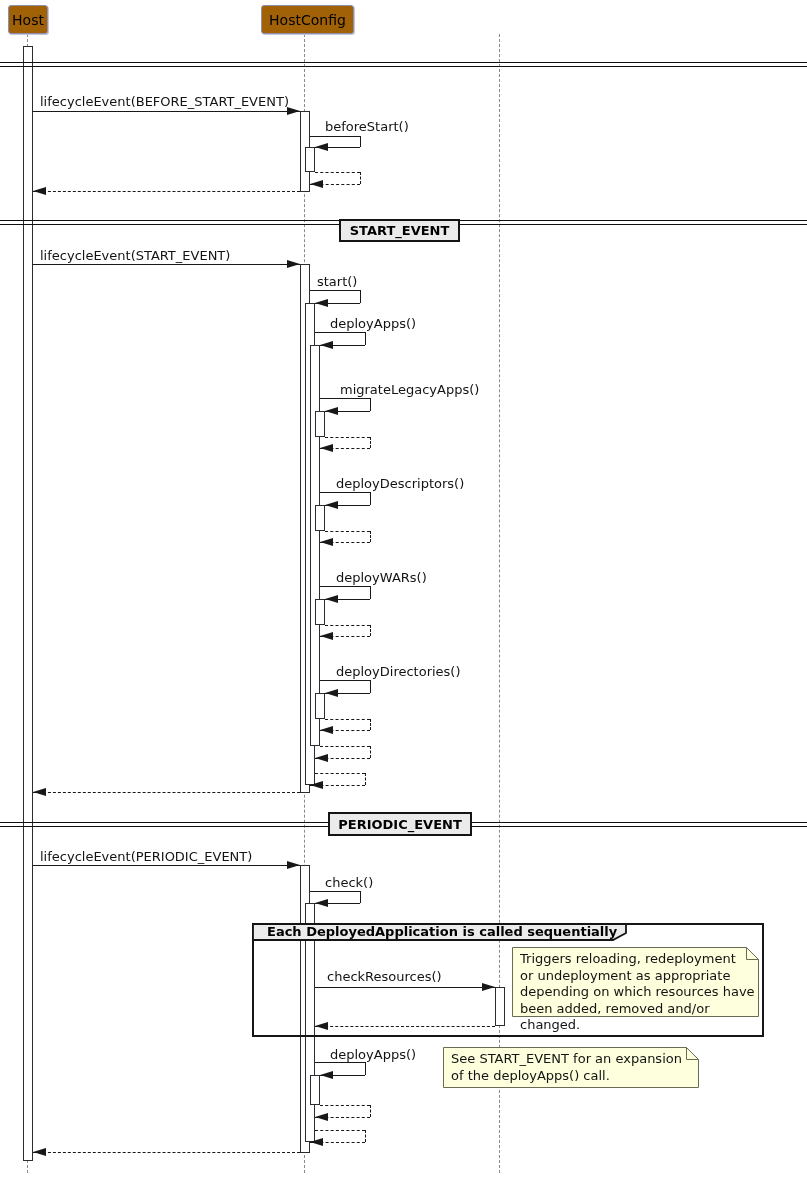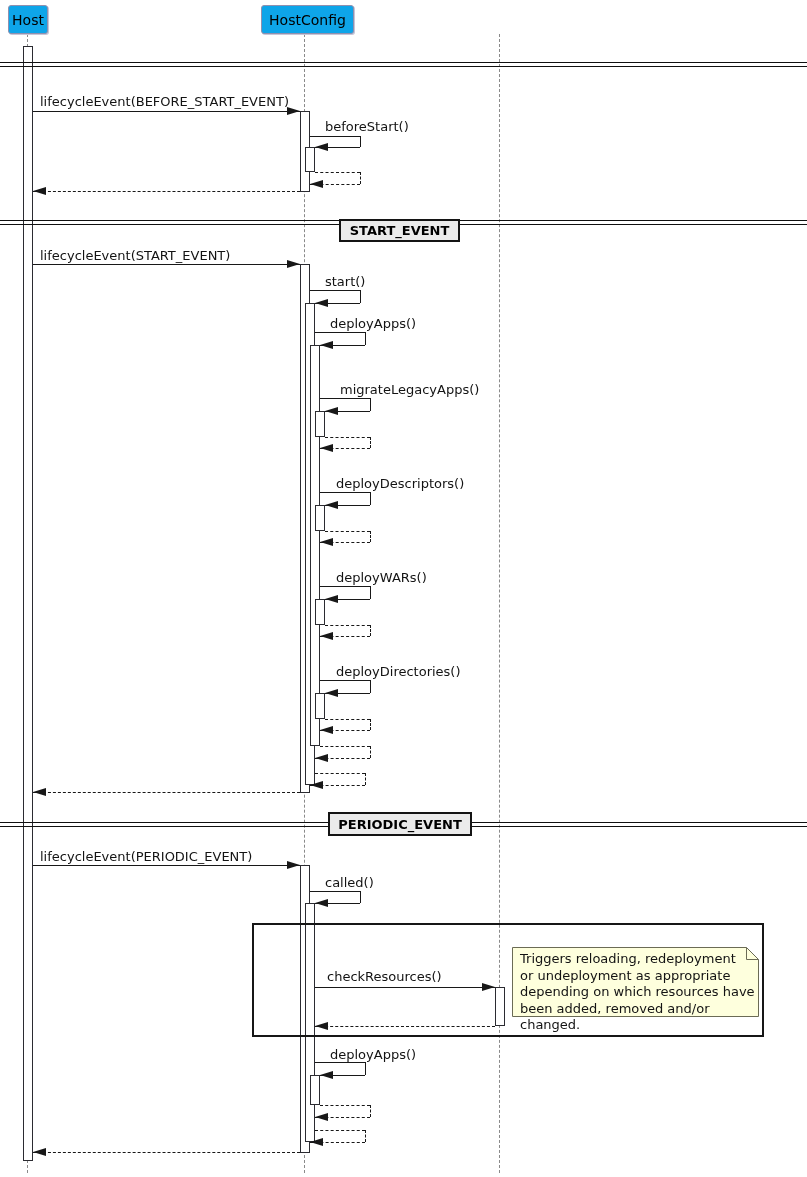--- a/index.html
+++ b/index.html
@@ -1,19 +1,19 @@
 <!DOCTYPE html>
 <html><head>
 <meta charset="utf-8">
 <style>
   html,body{margin:0;padding:0;background:#fff;}
   #stage{position:relative;width:807px;height:1177px;background:#fff;overflow:hidden;
          font-family:"DejaVu Sans","Liberation Sans",sans-serif;color:#181818;}
   .lifeline{position:absolute;width:0;border-left:1px dashed #8a8a8a;}
-  .participant{position:absolute;box-sizing:border-box;background:#0ea5e9;border:1px solid #9090ae;
+  .participant{position:absolute;box-sizing:border-box;background:#a16207;border:1px solid #9090ae;
          border-radius:3px;box-shadow:1px 1px 0 #c6c6d8;display:flex;align-items:center;justify-content:center;
          font-size:14px;color:#000;}
   .bar{position:absolute;width:10px;box-sizing:border-box;background:#fff;border:1px solid #2b2b31;}
   .hl{position:absolute;height:0;border-top:1px solid #181818;}
   .hd{position:absolute;height:0;border-top:1px dashed #181818;}
   .vl{position:absolute;width:0;border-left:1px solid #181818;}
   .vd{position:absolute;width:0;border-left:1px dashed #181818;}
   .ar{position:absolute;width:0;height:0;border-top:4.5px solid transparent;border-bottom:4.5px solid transparent;border-left:13px solid #181818;}
   .al{position:absolute;width:0;height:0;border-top:4.5px solid transparent;border-bottom:4.5px solid transparent;border-right:13px solid #181818;}
   .lab{position:absolute;font-size:13px;white-space:nowrap;color:#131313;}
@@ -72,21 +72,21 @@
   <div class="hd" style="left:310px;top:184px;width:50px"></div>
   <div class="al" style="left:310px;top:180px"></div>
 
   <div class="hd" style="left:33px;top:191px;width:267px"></div>
   <div class="al" style="left:33px;top:187px"></div>
 
   <div class="lab" style="left:40px;top:248px">lifecycleEvent(START_EVENT)</div>
   <div class="hl" style="left:33px;top:264px;width:267px"></div>
   <div class="ar" style="left:287px;top:260px"></div>
 
-  <div class="lab" style="left:325px;top:274px">start()</div>
+  <div class="lab" style="left:317px;top:274px">start()</div>
   <div class="hl" style="left:310px;top:290px;width:50px"></div>
   <div class="vl" style="left:360px;top:290px;height:13px"></div>
   <div class="hl" style="left:315px;top:303px;width:45px"></div>
   <div class="al" style="left:315px;top:299px"></div>
 
   <div class="lab" style="left:330px;top:316px">deployApps()</div>
   <div class="hl" style="left:315px;top:332px;width:50px"></div>
   <div class="vl" style="left:365px;top:332px;height:13px"></div>
   <div class="hl" style="left:320px;top:345px;width:45px"></div>
   <div class="al" style="left:320px;top:341px"></div>
@@ -141,21 +141,21 @@
   <div class="hd" style="left:310px;top:785px;width:55px"></div>
   <div class="al" style="left:310px;top:781px"></div>
 
   <div class="hd" style="left:33px;top:792px;width:267px"></div>
   <div class="al" style="left:33px;top:788px"></div>
 
   <div class="lab" style="left:40px;top:849px">lifecycleEvent(PERIODIC_EVENT)</div>
   <div class="hl" style="left:33px;top:865px;width:267px"></div>
   <div class="ar" style="left:287px;top:861px"></div>
 
-  <div class="lab" style="left:325px;top:875px">called()</div>
+  <div class="lab" style="left:325px;top:875px">check()</div>
   <div class="hl" style="left:310px;top:891px;width:50px"></div>
   <div class="vl" style="left:360px;top:891px;height:12px"></div>
   <div class="hl" style="left:315px;top:903px;width:45px"></div>
   <div class="al" style="left:315px;top:899px"></div>
 
   <div class="lab" style="left:327px;top:969px">checkResources()</div>
   <div class="hl" style="left:315px;top:987px;width:180px"></div>
   <div class="ar" style="left:482px;top:983px"></div>
   <div class="hd" style="left:315px;top:1026px;width:180px"></div>
   <div class="al" style="left:315px;top:1022px"></div>
@@ -186,26 +186,40 @@
   <div class="divline" style="top:826px"></div>
 
   <div class="divbox" style="left:339px;top:219px;width:121px;height:23px">
       <span>START_EVENT</span>
     </div>
   <div class="divbox" style="left:328px;top:812px;width:144px;height:24px">
       <span>PERIODIC_EVENT</span>
     </div>
 
   <div class="group" style="left:252px;top:923px;width:512px;height:114px"></div>
+  <div class="ghead" style="left:252px;top:923px;width:376px;height:18px">
+    <svg width="376" height="18">
+      <path d="M1,1 L374,1 L374,10 L361,17 L1,17 Z" fill="#EBEBEB" stroke="#141414" stroke-width="1.8"></path>
+    </svg>
+    <span class="gtext">Each DeployedApplication is called sequentially</span>
+  </div>
 
   <div class="note" style="left:512px;top:947px;width:247px;height:70px">
     <svg width="247" height="70">
       <path d="M0.5,0.5 L234.5,0.5 L246.5,12.5 L246.5,69.5 L0.5,69.5 Z" fill="#FEFFDD" stroke="#6B6B55" stroke-width="1"></path>
       <path d="M234.5,0.5 L234.5,12.5 L246.5,12.5" fill="none" stroke="#6B6B55" stroke-width="1"></path>
     </svg>
     <div class="ntext">Triggers reloading, redeployment
 or undeployment as appropriate
 depending on which resources have
 been added, removed and/or changed.</div>
   </div>
 
+  <div class="note" style="left:443px;top:1047px;width:256px;height:41px">
+    <svg width="256" height="41">
+      <path d="M0.5,0.5 L243.5,0.5 L255.5,12.5 L255.5,40.5 L0.5,40.5 Z" fill="#FEFFDD" stroke="#6B6B55" stroke-width="1"></path>
+      <path d="M243.5,0.5 L243.5,12.5 L255.5,12.5" fill="none" stroke="#6B6B55" stroke-width="1"></path>
+    </svg>
+    <div class="ntext">See START_EVENT for an expansion
+of the deployApps() call.</div>
+  </div>
 
 </div>
 
 </body></html>

